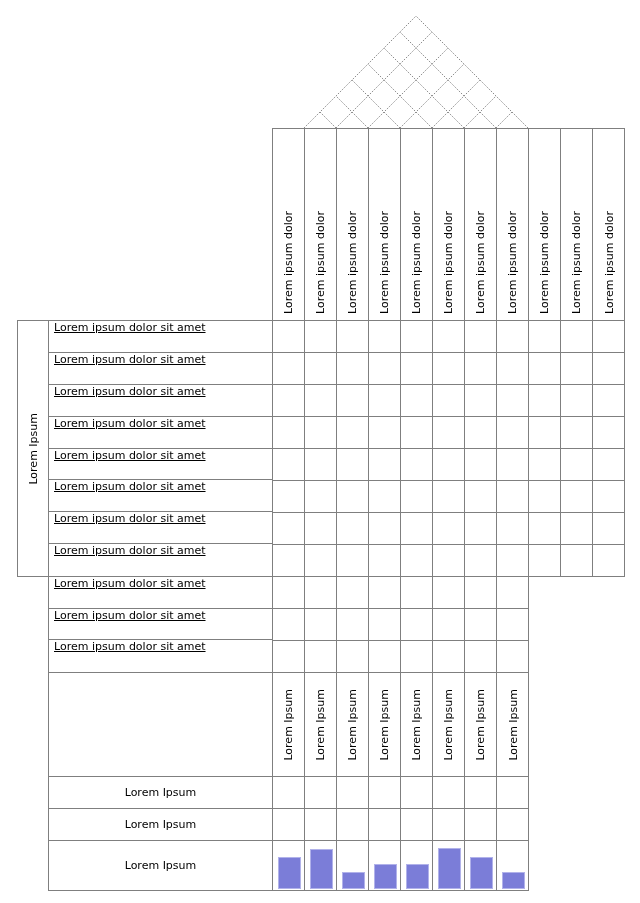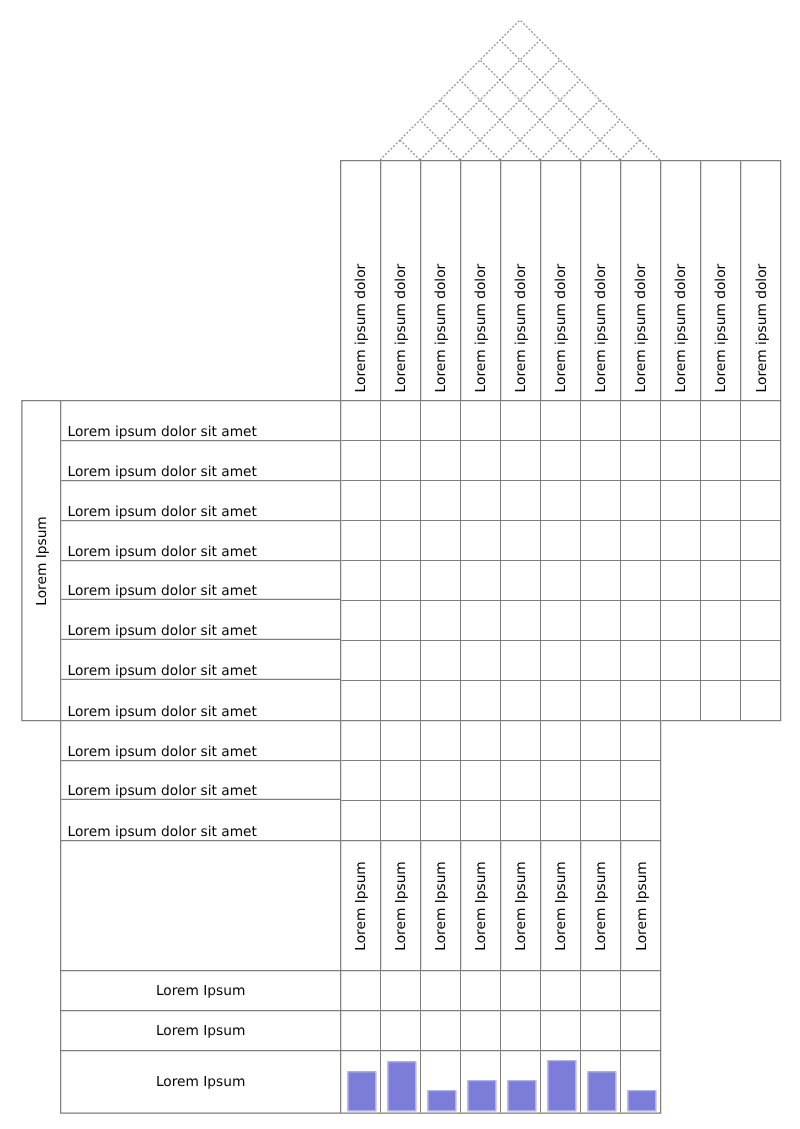--- a/index.html
+++ b/index.html
@@ -21,21 +21,21 @@
   .hcell:last-child{border-right:none;}
 
   
   .vgroup{left:17px;top:320px;width:32px;height:257px;display:flex;align-items:center;justify-content:center;}
 
   
   .rowstack{display:flex;flex-direction:column;}
   .rows-a{left:48px;top:320px;width:225px;height:257px;}
   .rows-b{left:48px;top:576px;width:225px;height:97px;}
   .rlabel{height:32px;box-sizing:border-box;border-bottom:1px solid #7f7f7f;
-          display:flex;align-items:flex-end;padding-left:5px;overflow:hidden;}
+          display:flex;align-items:flex-start;padding-left:5px;overflow:hidden;text-decoration:underline;}
   .rowstack .rlabel:last-child{border-bottom:none;}
 
   
   .grid{background-origin:border-box;
     background-image:
       repeating-linear-gradient(to right,#7f7f7f 0 1px,transparent 1px 32px),
       repeating-linear-gradient(to bottom,#7f7f7f 0 1px,transparent 1px 32px);}
   .grid-a{left:272px;top:320px;width:353px;height:257px;}
   .grid-b{left:272px;top:576px;width:257px;height:97px;}
   .vlines{background-origin:border-box;

